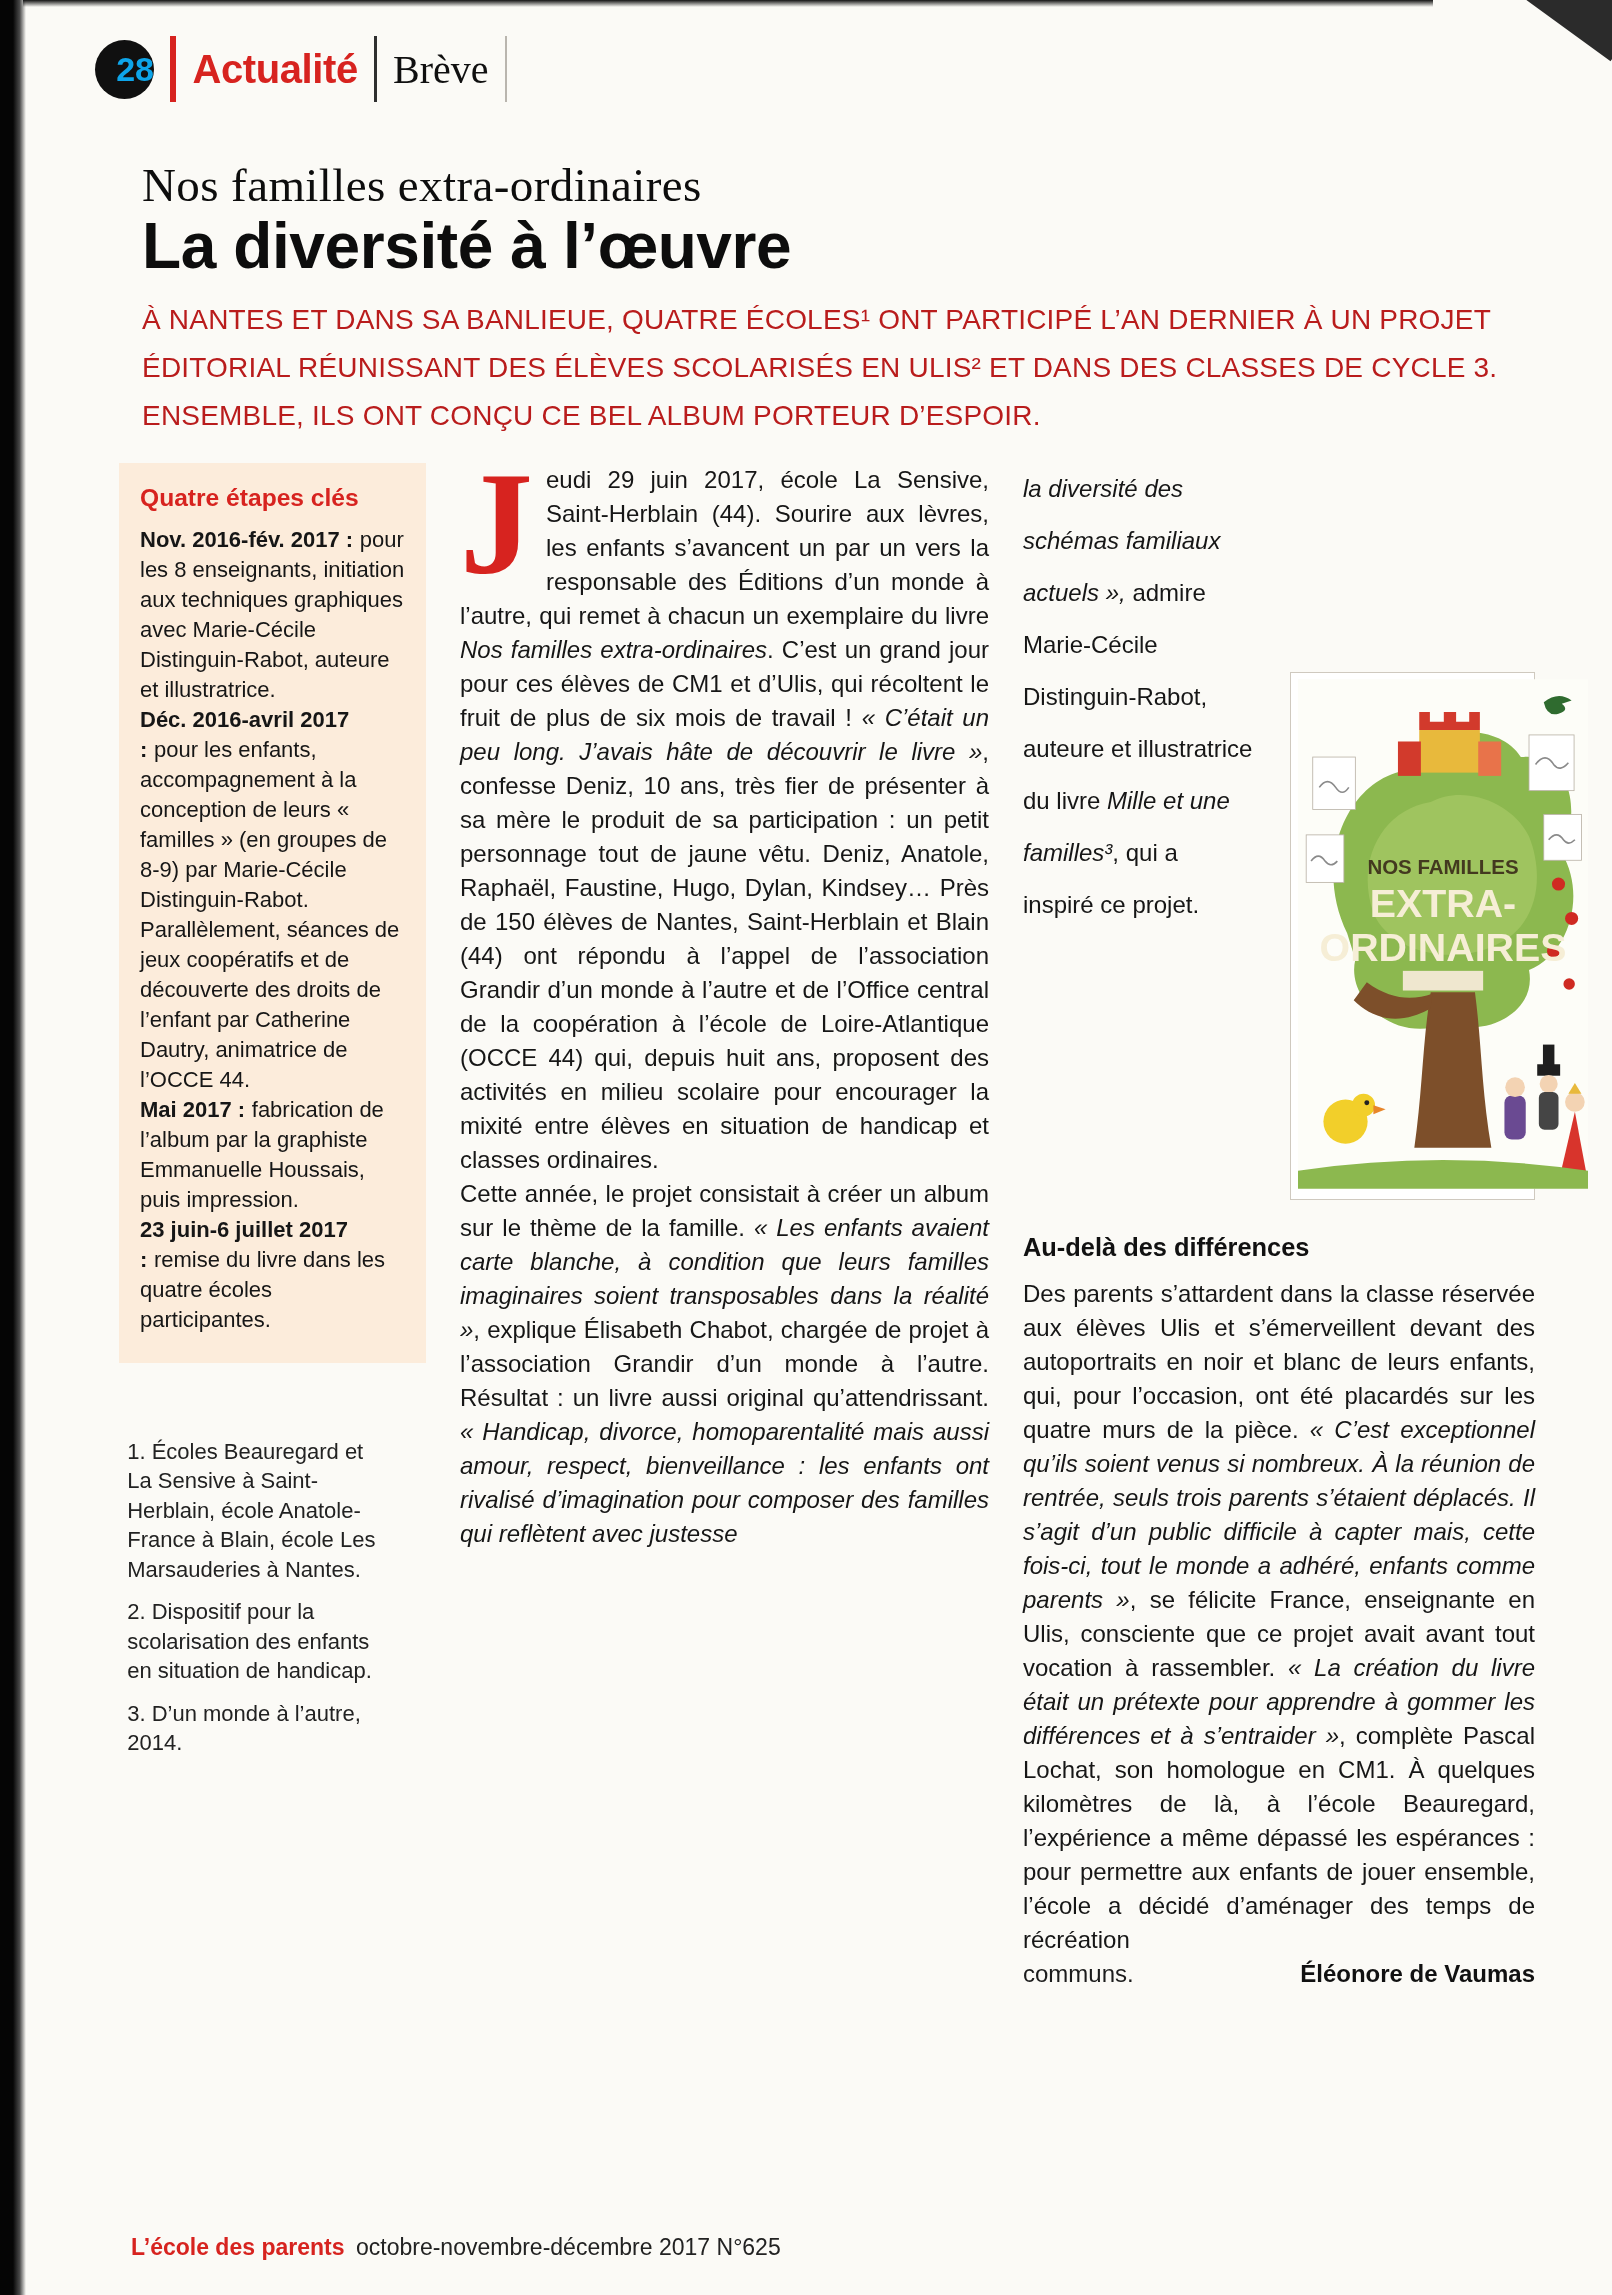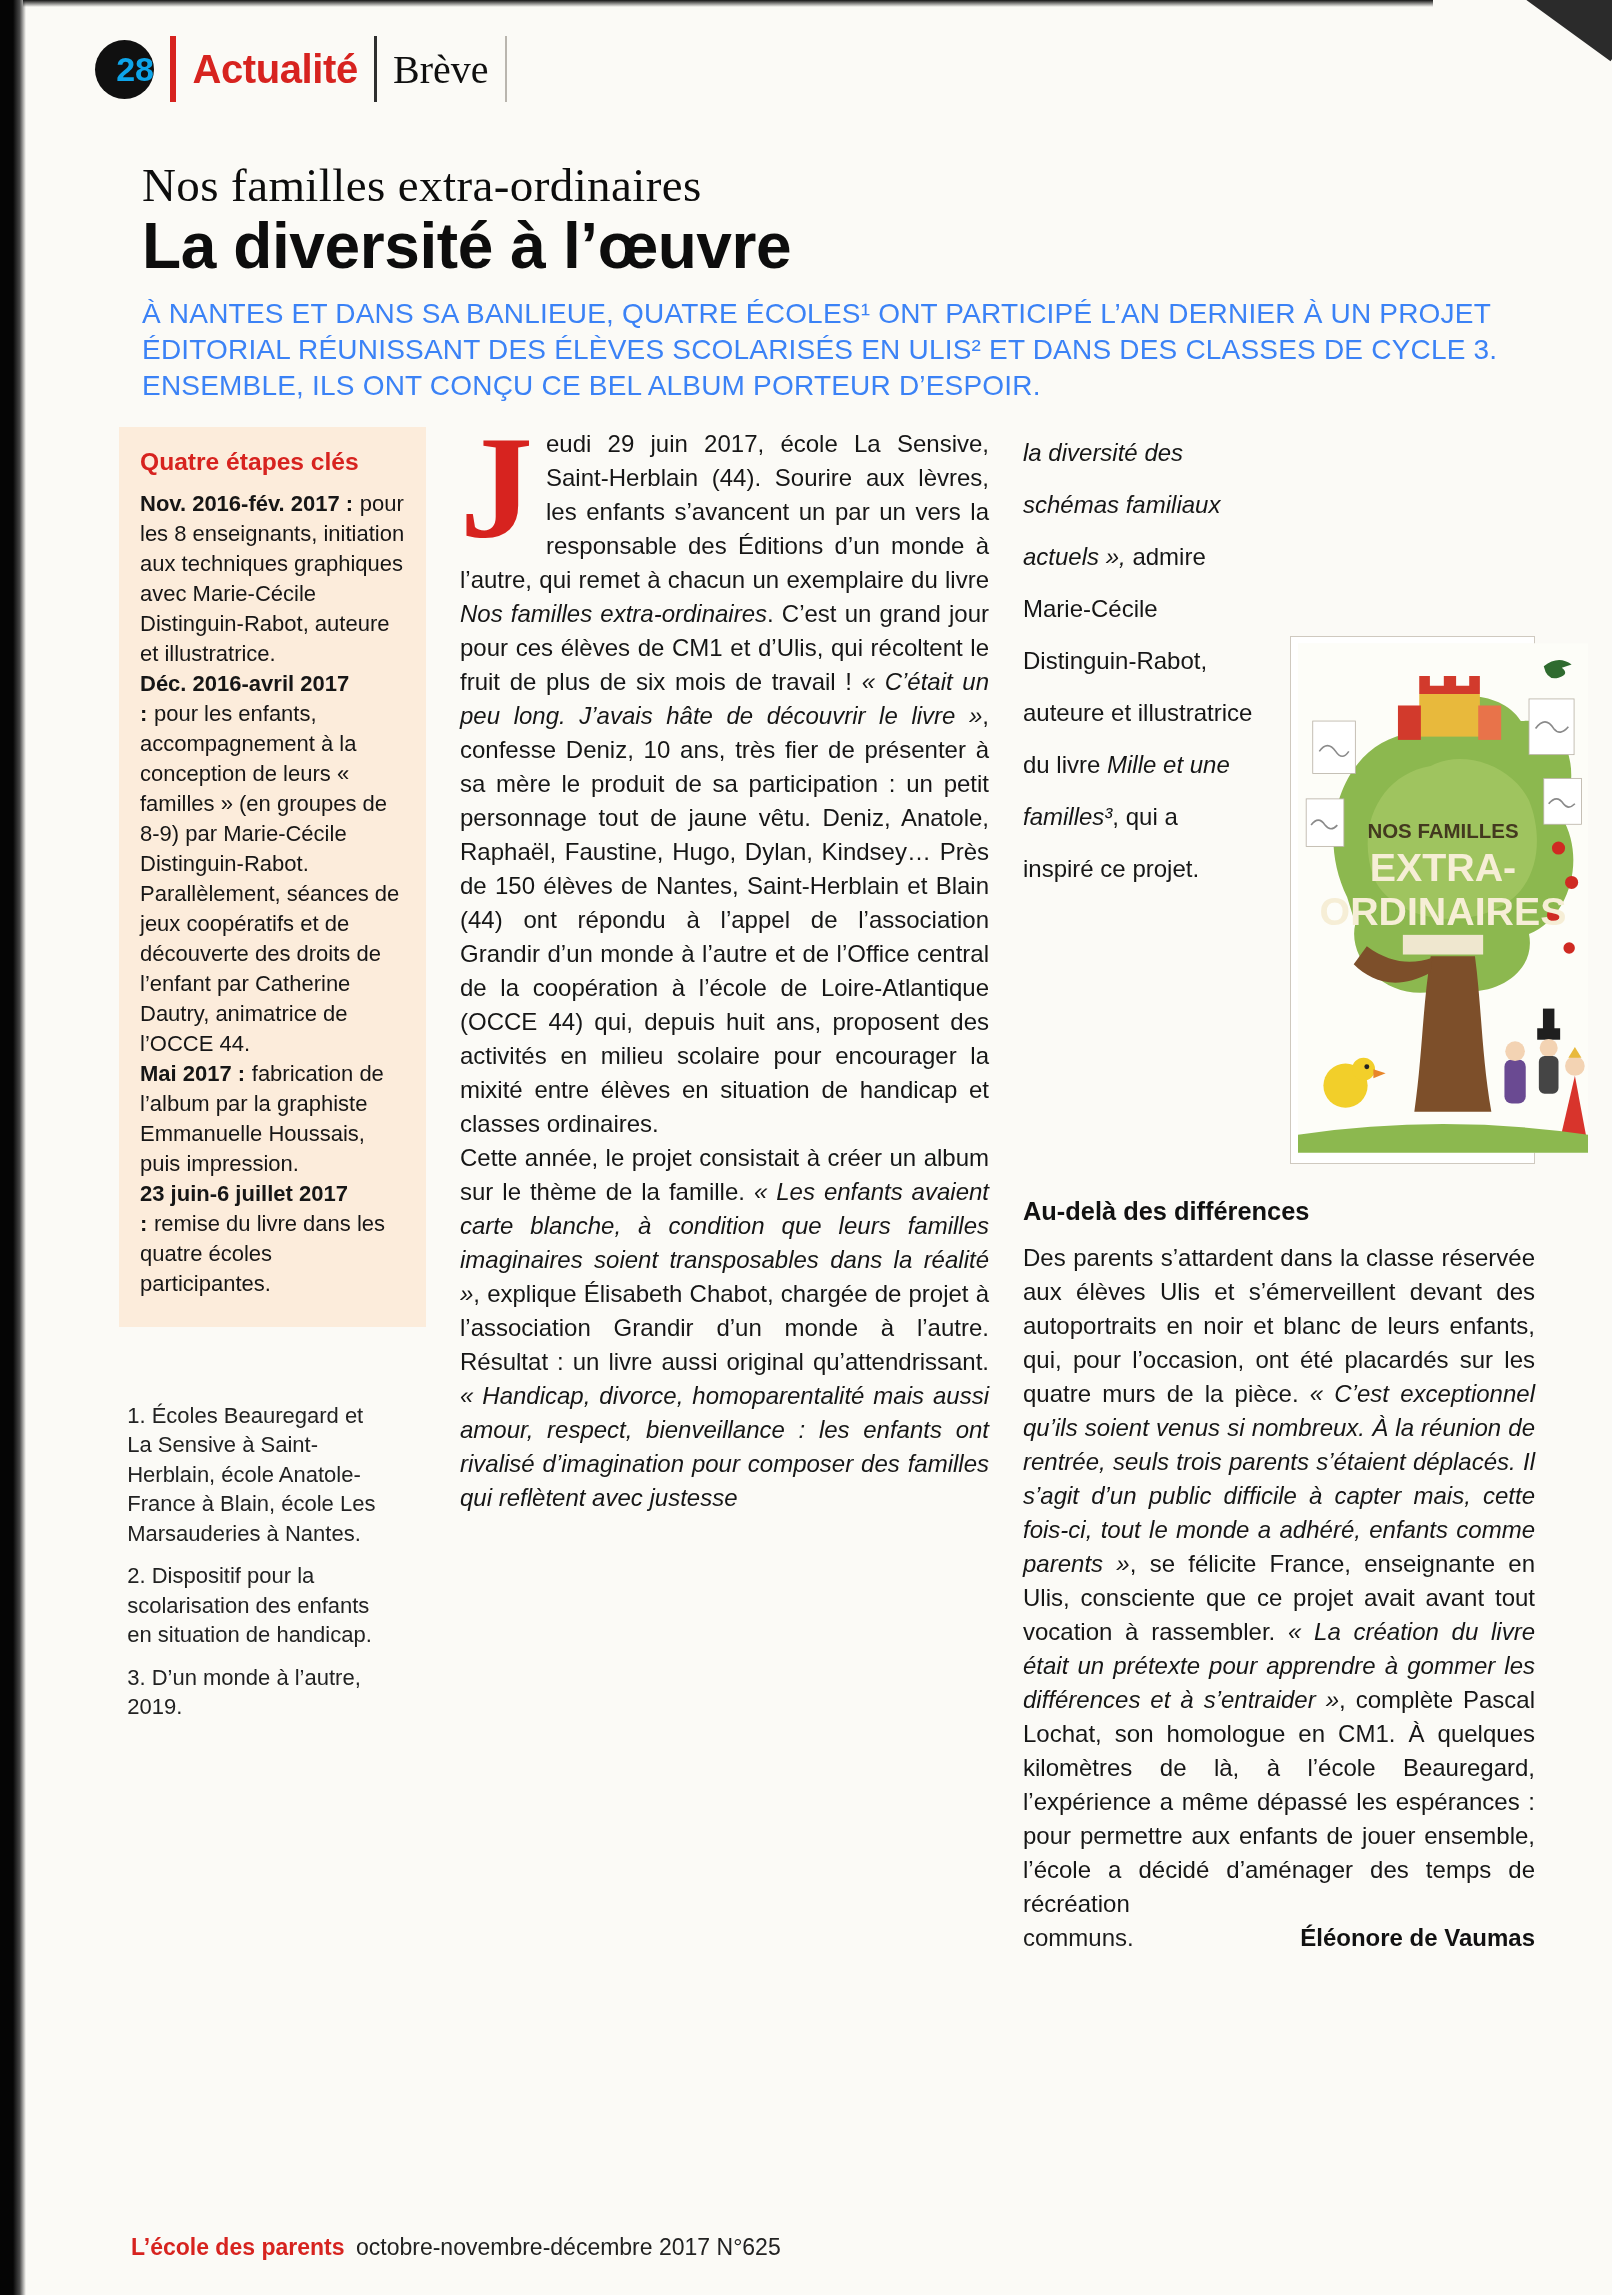--- a/index.html
+++ b/index.html
@@ -32,21 +32,21 @@
   .section { font-size:40px; font-weight:700; color:var(--accent,#d7231f); letter-spacing:-0.4px; }
   .subsection { font-family:"Liberation Serif", serif; font-size:40px; color:#101010; }
 
   
   .content { padding:0 78px 0 119px; position:relative; z-index:2; }
   .title-block { margin-top:160px; margin-left:23px; }
   .kicker { font-family:"Liberation Serif", serif; font-weight:400; font-size:47px; line-height:51px;
     color:#0d0d0d; letter-spacing:0.4px; }
   .main-title { font-size:64px; line-height:57px; font-weight:700; letter-spacing:-0.4px;
     color:#0d0d0d; margin-top:6.6px; }
-  .standfirst { margin-top:21px; font-size:28px; line-height:36px; color:#3b82f6; letter-spacing:0.2px; }
+  .standfirst { margin-top:21px; font-size:28px; line-height:48px; color:#b91c1c; letter-spacing:0.2px; }
 
   
   .columns { display:grid; grid-template-columns:307px 529px 1fr; column-gap:34px; margin-top:23px; }
 
   
   .keybox { background:var(--box_bg,#fcecdb); padding:21px 19.7px 28px 21px; }
   .keybox-title { color:var(--accent,#d7231f); font-size:24.6px; font-weight:700; margin-bottom:13px; }
   .entry { font-size:22px; line-height:30px; color:#161616; text-align:left; }
   .entry .date { font-weight:700; margin-right:6.6px; }
   .footnotes { margin-top:74px; width:270px; padding-left:8.2px; }
@@ -110,21 +110,21 @@
         <div class="keybox">
           <h3 class="keybox-title">Quatre étapes clés</h3>
           <p class="entry"><span class="date">Nov. 2016-fév. 2017 :</span><span>pour les 8 enseignants, initiation aux techniques graphiques avec Marie-Cécile Distinguin-Rabot, auteure et illustratrice.</span></p>
           <p class="entry"><span class="date">Déc. 2016-avril 2017 :</span><span>pour les enfants, accompagnement à la conception de leurs « familles » (en groupes de 8-9) par Marie-Cécile Distinguin-Rabot. Parallèlement, séances de jeux coopératifs et de découverte des droits de l’enfant par Catherine Dautry, animatrice de l’OCCE 44.</span></p>
           <p class="entry"><span class="date">Mai 2017 :</span><span>fabrication de l’album par la graphiste Emmanuelle Houssais, puis impression.</span></p>
           <p class="entry"><span class="date">23 juin-6 juillet 2017 :</span><span>remise du livre dans les quatre écoles participantes.</span></p>
         </div>
         <div class="footnotes">
           <p class="footnote">1. Écoles Beauregard et La Sensive à Saint-Herblain, école Anatole-France à Blain, école Les Marsauderies à Nantes.</p>
           <p class="footnote">2. Dispositif pour la scolarisation des enfants en situation de handicap.</p>
-          <p class="footnote">3. D’un monde à l’autre, 2019.</p>
+          <p class="footnote">3. D’un monde à l’autre, 2014.</p>
         </div>
       </aside>
 
       <div class="col-mid">
         <p class="para first"><span class="dropcap">J</span><span><span>eudi 29 juin 2017, école La Sensive, Saint-Herblain (44). Sourire aux lèvres, les enfants s’avancent un par un vers la responsable des Éditions d’un monde à l’autre, qui remet à chacun un exemplaire du livre </span><span class="it">Nos familles extra-ordinaires</span><span>. C’est un grand jour pour ces élèves de CM1 et d’Ulis, qui récoltent le fruit de plus de six mois de travail ! </span><span class="it">« C’était un peu long. J’avais hâte de découvrir le livre »</span><span>, confesse Deniz, 10 ans, très fier de présenter à sa mère le produit de sa participation : un petit personnage tout de jaune vêtu. Deniz, Anatole, Raphaël, Faustine, Hugo, Dylan, Kindsey… Près de 150 élèves de Nantes, Saint-Herblain et Blain (44) ont répondu à l’appel de l’association Grandir d’un monde à l’autre et de l’Office central de la coopération à l’école de Loire-Atlantique (OCCE 44) qui, depuis huit ans, proposent des activités en milieu scolaire pour encourager la mixité entre élèves en situation de handicap et classes ordinaires.</span></span></p>
         <p class="para"><span>Cette année, le projet consistait à créer un album sur le thème de la famille. </span><span class="it">« Les enfants avaient carte blanche, à condition que leurs familles imaginaires soient transposables dans la réalité »</span><span>, explique Élisabeth Chabot, chargée de projet à l’association Grandir d’un monde à l’autre. Résultat : un livre aussi original qu’attendrissant. </span><span class="it">« Handicap, divorce, homoparentalité mais aussi amour, respect, bienveillance : les enfants ont rivalisé d’imagination pour composer des familles qui reflètent avec justesse</span></p>
       </div>
 
       <div class="col-right">
         <div class="right-top">

